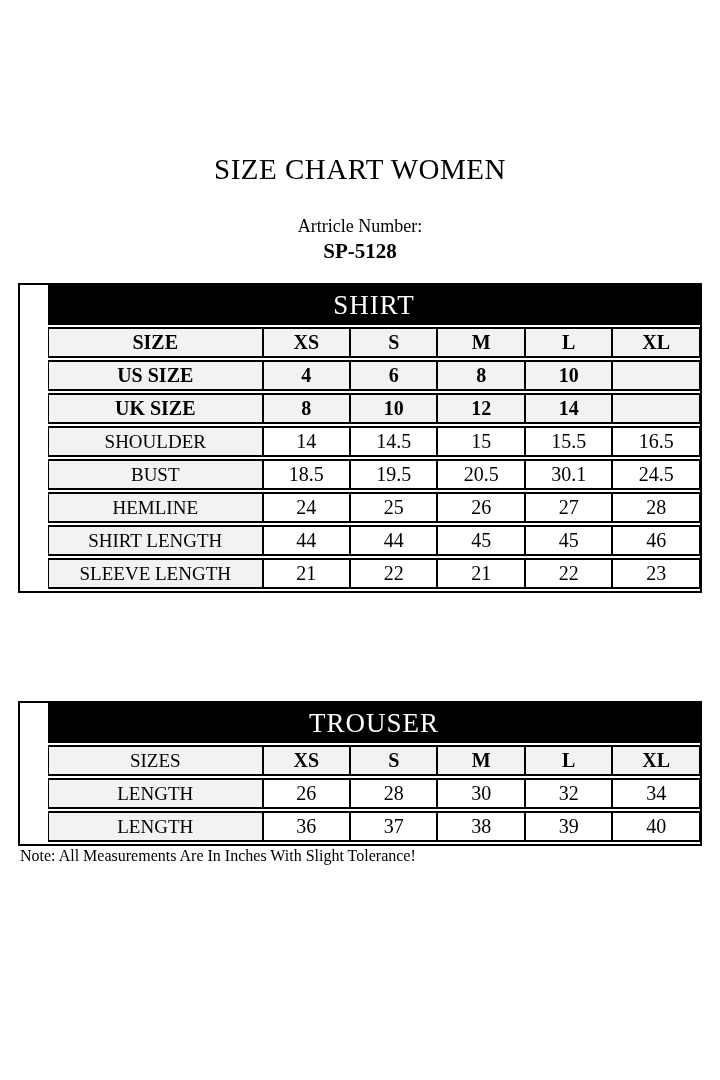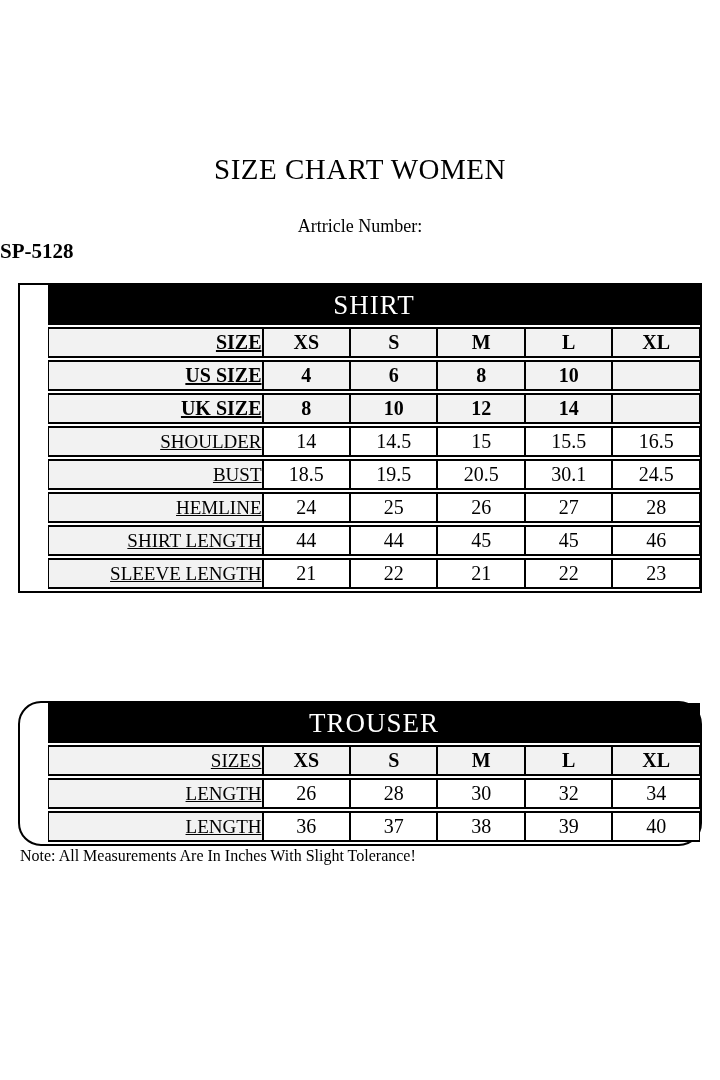--- a/index.html
+++ b/index.html
@@ -29,32 +29,33 @@
     letter-spacing: 0.5px;
     line-height: 35px;
   }
   .article-label {
     margin-top: 29px;
     text-align: center;
     font-size: 18px; line-height: 21px;
   }
   .article-number {
     margin-top: 2px;
+    text-align: center;
     font-size: 21px; font-weight: bold; line-height: 24px;
   }
 
   .table-wrap {
     margin-left: 18px; margin-right: 18px;
     width: 684px;
     border: 2px solid var(--border-c);
     background: var(--page-bg);
     padding-left: 28px;
   }
   .table-wrap.shirt { margin-top: 20px; }
-  .table-wrap.trouser { margin-top: 108px; border-radius: 23px; }
+  .table-wrap.trouser { margin-top: 108px; }
 
   .banner {
     background: var(--banner-bg);
     color: var(--banner-text);
     text-align: center;
     font-size: 27px;
     height: 40px; line-height: 40px;
     letter-spacing: 1px;
   }
 
@@ -71,25 +72,24 @@
     padding: 0;
     border-top: 2px solid var(--border-c);
     border-bottom: 2px solid var(--border-c);
     border-left: 1px solid var(--border-c);
     border-right: 1px solid var(--border-c);
     overflow: hidden;
     white-space: nowrap;
     vertical-align: middle;
   }
   td.label {
-    text-align: right;
+    text-align: center;
     padding-left: 3px;
     font-size: 19px;
     background: var(--shaded-bg);
-    text-decoration: underline;
   }
   td.value {
     text-align: center;
     font-size: 20px;
     background: var(--cell-bg);
   }
   td.shaded { background: var(--shaded-bg); }
   td.bold { font-weight: bold; font-size: 20px; }
 
   .note {

